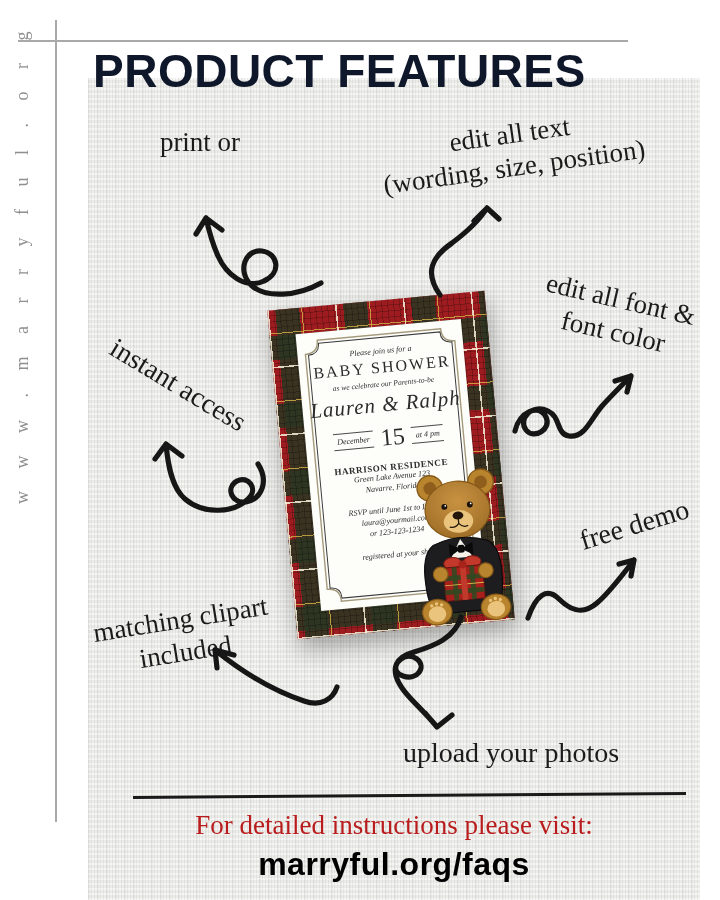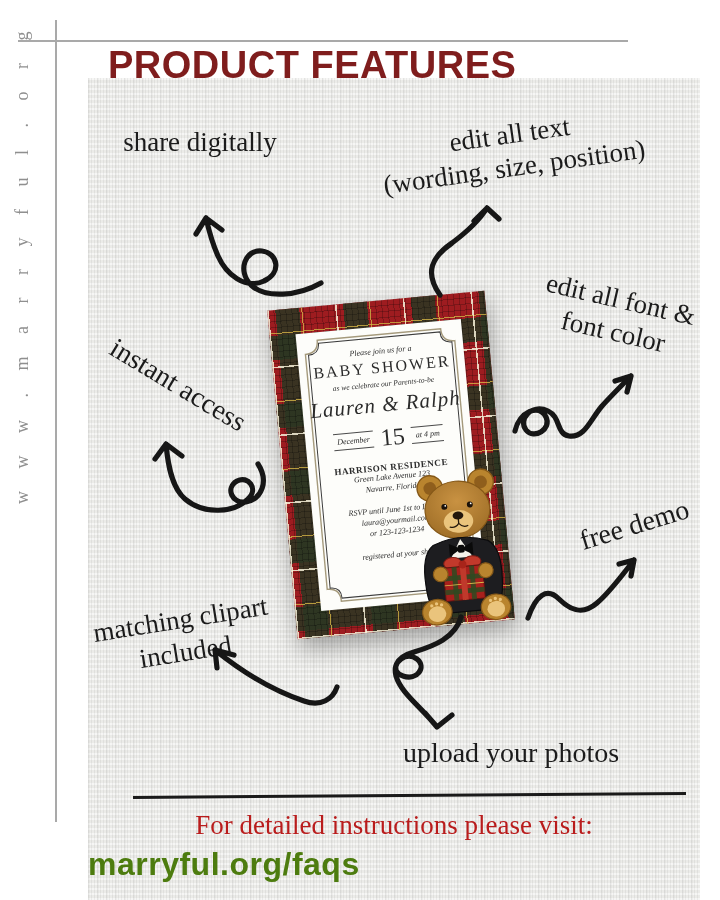--- a/index.html
+++ b/index.html
@@ -22,23 +22,23 @@
   .hline{position:absolute;left:18px;top:40px;width:610px;height:2px;background:#a9a9a9;}
   
   .vurl{
     position:absolute;left:-196px;top:272px;width:440px;height:24px;
     transform:rotate(-90deg);
     text-align:center;color:#8f8f8f;font-size:18px;letter-spacing:9px;
     white-space:nowrap;
   }
   
   .title{
-    position:absolute;left:108px;top:44px;
+    position:absolute;left:93px;top:44px;
     font-family:"Liberation Sans","DejaVu Sans",sans-serif;
-    font-weight:700;font-size:38px;letter-spacing:0.5px;color:#7f1d1d;
+    font-weight:700;font-size:46px;letter-spacing:0.5px;color:#0f172a;
     white-space:nowrap;
   }
   
   .label{
     position:absolute;text-align:center;color:#1b1b1b;
     font-size:27px;line-height:1.22;white-space:nowrap;
   }
   .lbl-print{left:70px;top:126px;width:260px;}
   .lbl-edittext{left:362px;top:118px;width:300px;transform:rotate(-8deg);}
   .lbl-instant{left:68px;top:368px;width:220px;transform:rotate(31deg);font-size:28px;}
@@ -81,39 +81,39 @@
   .inv-date .day{font-size:24px;}
   .inv-venue{font-size:9px;font-weight:bold;letter-spacing:0.6px;margin-top:11px;}
   .inv-addr{font-size:8px;line-height:1.35;}
   .inv-rsvp{font-size:8px;line-height:1.4;margin-top:10px;}
   .inv-reg{font-size:8px;margin-top:13px;}
   .bear{position:absolute;right:-14px;bottom:-4px;width:118px;height:168px;}
   
   .footer-line{position:absolute;left:133px;top:794px;width:553px;height:2.6px;background:#1a1a1a;transform:rotate(-0.4deg);}
   .footer-instr{position:absolute;left:88px;top:810px;width:612px;text-align:center;font-size:27px;color:#b91c1c;}
   .footer-url{
-    position:absolute;left:88px;top:846px;width:612px;text-align:left;
+    position:absolute;left:88px;top:846px;width:612px;text-align:center;
     font-family:"Liberation Sans","DejaVu Sans",sans-serif;font-weight:700;
-    font-size:32px;color:#4d7c0f;letter-spacing:0.5px;
+    font-size:32px;color:#000000;letter-spacing:0.5px;
   }
 </style>
 </head>
 <body>
 
 <div class="texture"></div>
 
 <div class="vline"></div>
 <div class="hline"></div>
 
 <div class="vurl">w w w . m a r r y f u l . o r g</div>
 
 <div class="title">PRODUCT FEATURES</div>
 
 <div class="label lbl-print">
-  <div>share digitally</div>
+  <div>print or</div>
 </div>
 <div class="label lbl-edittext">
   <div>edit all text</div>
   <div>(wording, size, position)</div>
 </div>
 <div class="label lbl-instant">
   <div>instant access</div>
 </div>
 <div class="label lbl-editfont">
   <div>edit all font &amp;</div>

